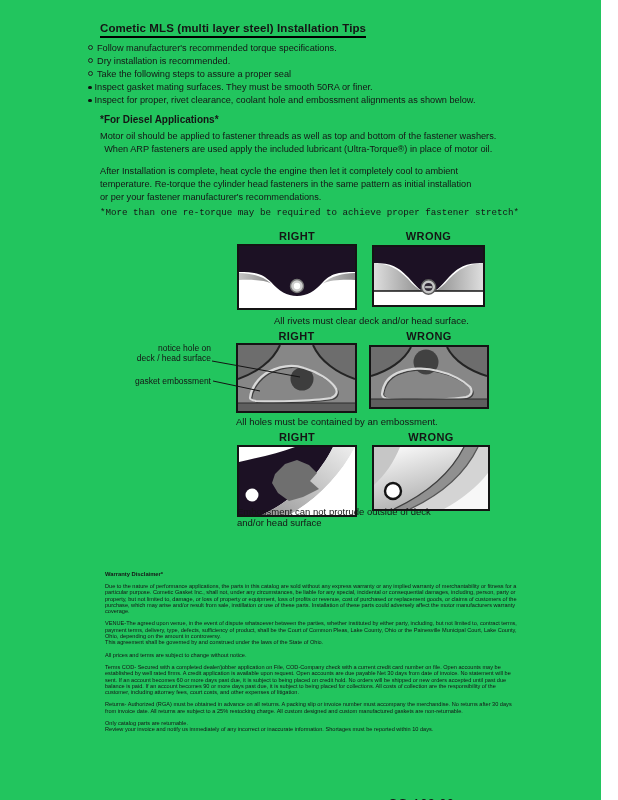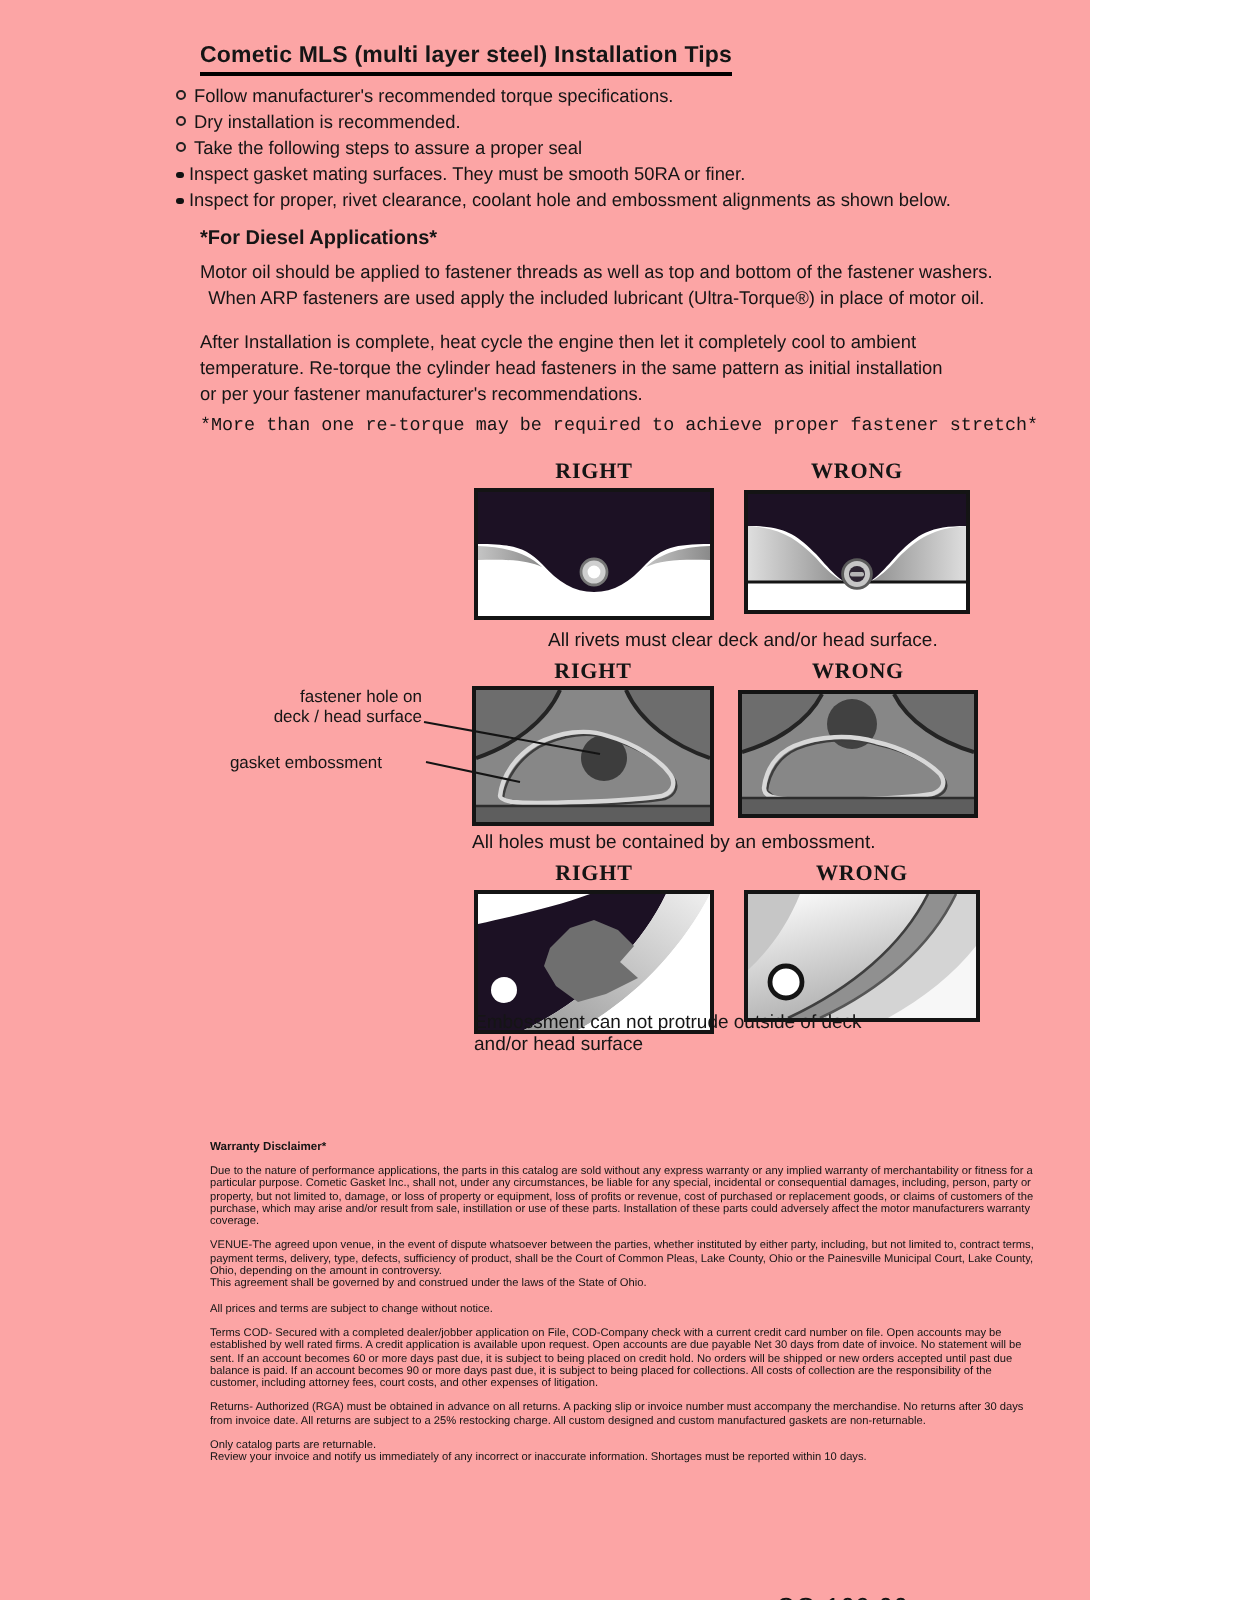--- a/index.html
+++ b/index.html
@@ -1,26 +1,26 @@
 <!DOCTYPE html>
 <html><head>
 <meta charset="utf-8">
 <style>
   html,body{margin:0;padding:0;background:#fff;}
-  .page{position:relative;width:545px;height:800px;background:#fca5a5;overflow:hidden;
+  .page{position:relative;width:601px;height:800px;background:#22c55e;overflow:hidden;
         font-family:"Liberation Sans", sans-serif;color:#151515;}
   .abs{position:absolute;}
   .title{font-weight:bold;font-size:11.5px;letter-spacing:.1px;border-bottom:2px solid #000;padding-bottom:2px;}
   .body-line{font-size:9.2px;line-height:13px;white-space:nowrap;}
   .bullet-row{display:flex;align-items:baseline;}
   .ring{width:3px;height:3px;border:1px solid #222;border-radius:50%;display:inline-block;margin-right:4px;flex:0 0 auto;position:relative;top:-1px;}
   .dot{width:3.5px;height:3.5px;background:#111;border-radius:50%;display:inline-block;margin-right:3px;flex:0 0 auto;position:relative;top:-1px;}
   .sub{}
   .diesel-h{font-size:10px;font-weight:bold;white-space:nowrap;}
-  .dg-label{font-size:11px;font-weight:bold;text-align:center;letter-spacing:.4px;font-family:Liberation Serif, serif;}
+  .dg-label{font-size:11px;font-weight:bold;text-align:center;letter-spacing:.4px;}
   .dg-box{border:2px solid #141414;box-sizing:border-box;background:#fff;overflow:hidden;}
   .dg-box svg{display:block;}
   .caption{font-size:9.5px;line-height:11px;}
   .ann{font-size:8.5px;line-height:10px;text-align:right;white-space:nowrap;}
   .fine-wrap{width:413px;}
   .fine{font-size:5.6px;line-height:6.3px;margin:0 0 6px 0;}
   .fine.tight{margin-bottom:0;}
   .fine-h{font-size:5.8px;font-weight:bold;margin:0 0 6px 0;}
   .footer-code{font-size:13px;letter-spacing:.3px;margin-top:40px;}
 </style>
@@ -108,24 +108,24 @@
       <rect x="51" y="39" width="7" height="2.2" rx="1" fill="#b5b5b5"></rect>
     </svg>
   </div>
 
   <div class="abs caption" style="left:237px;top:315px;margin-left:37px;">All rivets must clear deck and/or head surface.</div>
 
   <div class="abs dg-label" style="left:236px;top:330px;width:121px;">RIGHT</div>
   <div class="abs dg-label" style="left:369px;top:330px;width:120px;">WRONG</div>
 
   <div class="abs ann" style="left:95px;top:343px;width:116px;">
-    <div>fastener hole on</div>
+    <div>notice hole on</div>
     <div>deck / head surface</div>
   </div>
-  <div class="abs ann" style="left:95px;top:376px;width:116px;text-align:center;">gasket embossment</div>
+  <div class="abs ann" style="left:95px;top:376px;width:116px;">gasket embossment</div>
 
   <div class="abs dg-box" style="left:236px;top:343px;width:121px;height:70px;">
     <svg width="117" height="66" viewBox="0 0 117 66">
       <rect x="0" y="0" width="117" height="66" fill="#6d6d6d"></rect>
       <path d="M42,0 C35,16 18,28 0,34 V66 H117 V34 C99,28 82,16 75,0 Z" fill="#878787"></path>
       <path d="M42,0 C35,16 18,28 0,34" stroke="#242424" stroke-width="2" fill="none"></path>
       <path d="M75,0 C82,16 99,28 117,34" stroke="#242424" stroke-width="2" fill="none"></path>
       <circle cx="64" cy="34" r="11.5" fill="#3d3d3d"></circle>
       <path d="M13.5,54.5 C14.5,44.5 21.5,34.5 31.5,28.5 C43.5,22.5 56.5,20.5 67.5,24.5 C81.5,28.5 93.5,36.5 98.5,43.5 C101.5,47.5 100.5,52.5 94.5,54.5 C76.5,57.5 29.5,58.5 19.5,57.5 Z" stroke="#3e3e3e" stroke-width="1.2" fill="none" stroke-linejoin="round"></path>
       <path d="M12,53 C13,43 20,33 30,27 C42,21 55,19 66,23 C80,27 92,35 97,42 C100,46 99,51 93,53 C75,56 28,57 18,56 C13,55 12,54 12,53 Z" stroke="#d8d8d8" stroke-width="2.2" fill="none" stroke-linejoin="round"></path>

